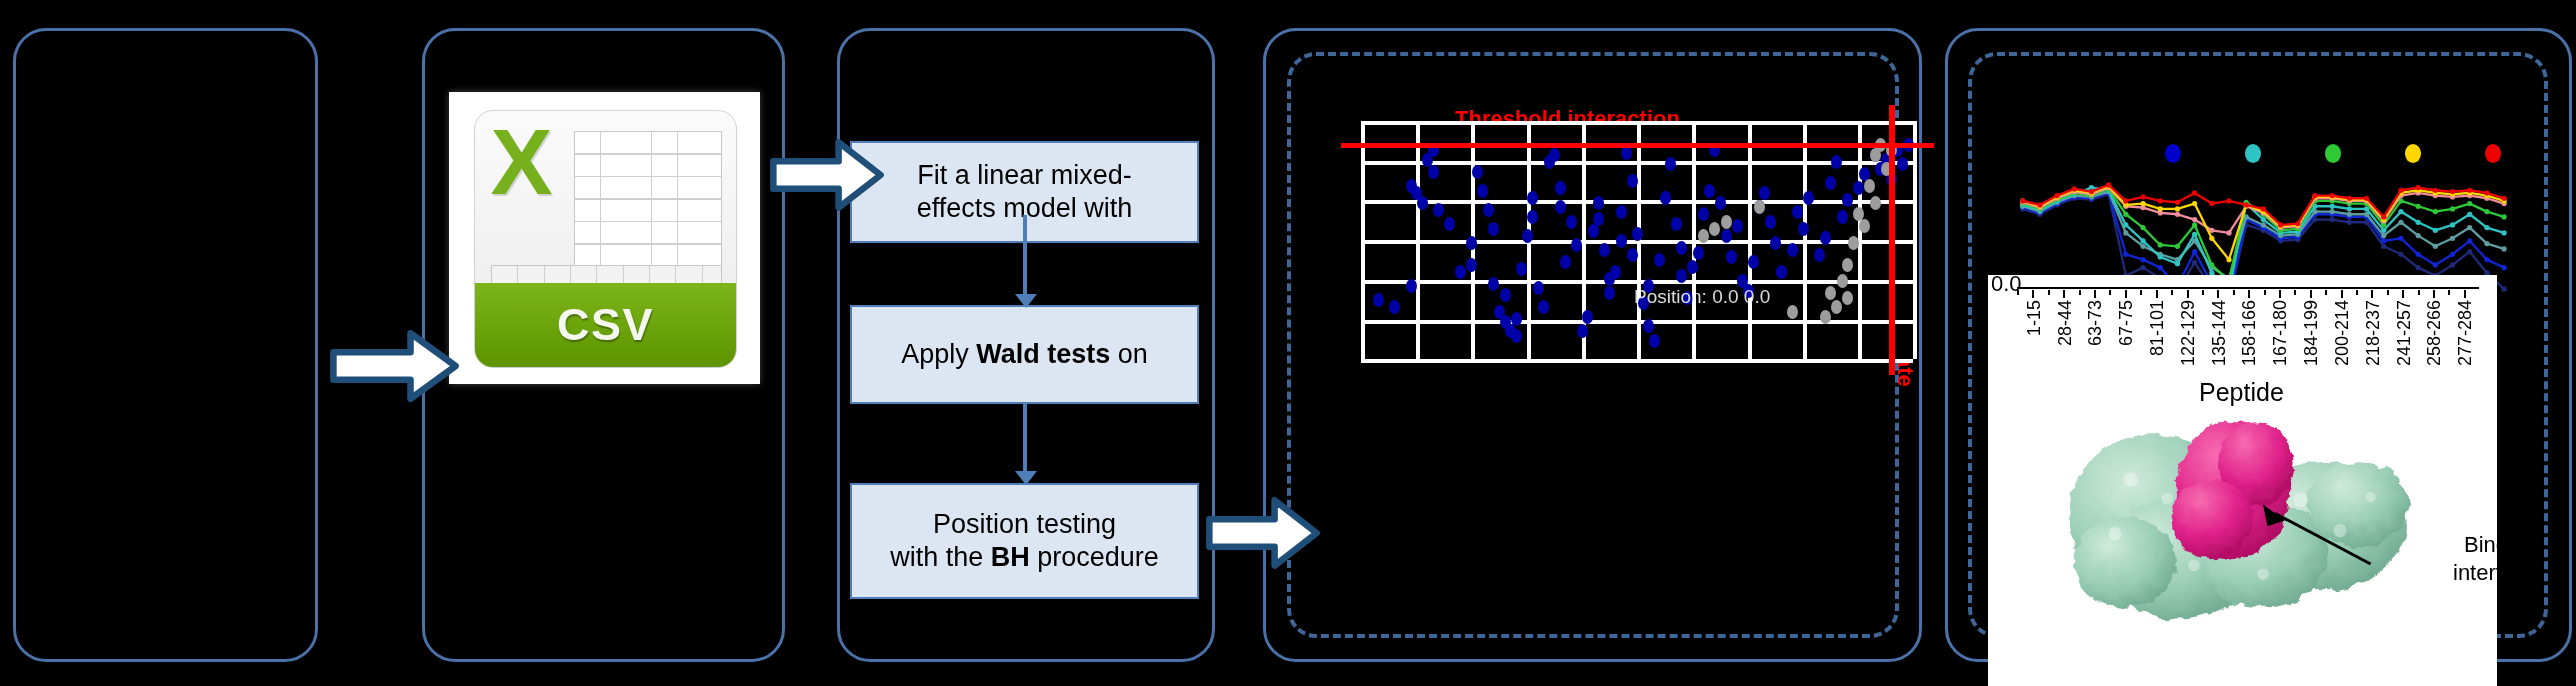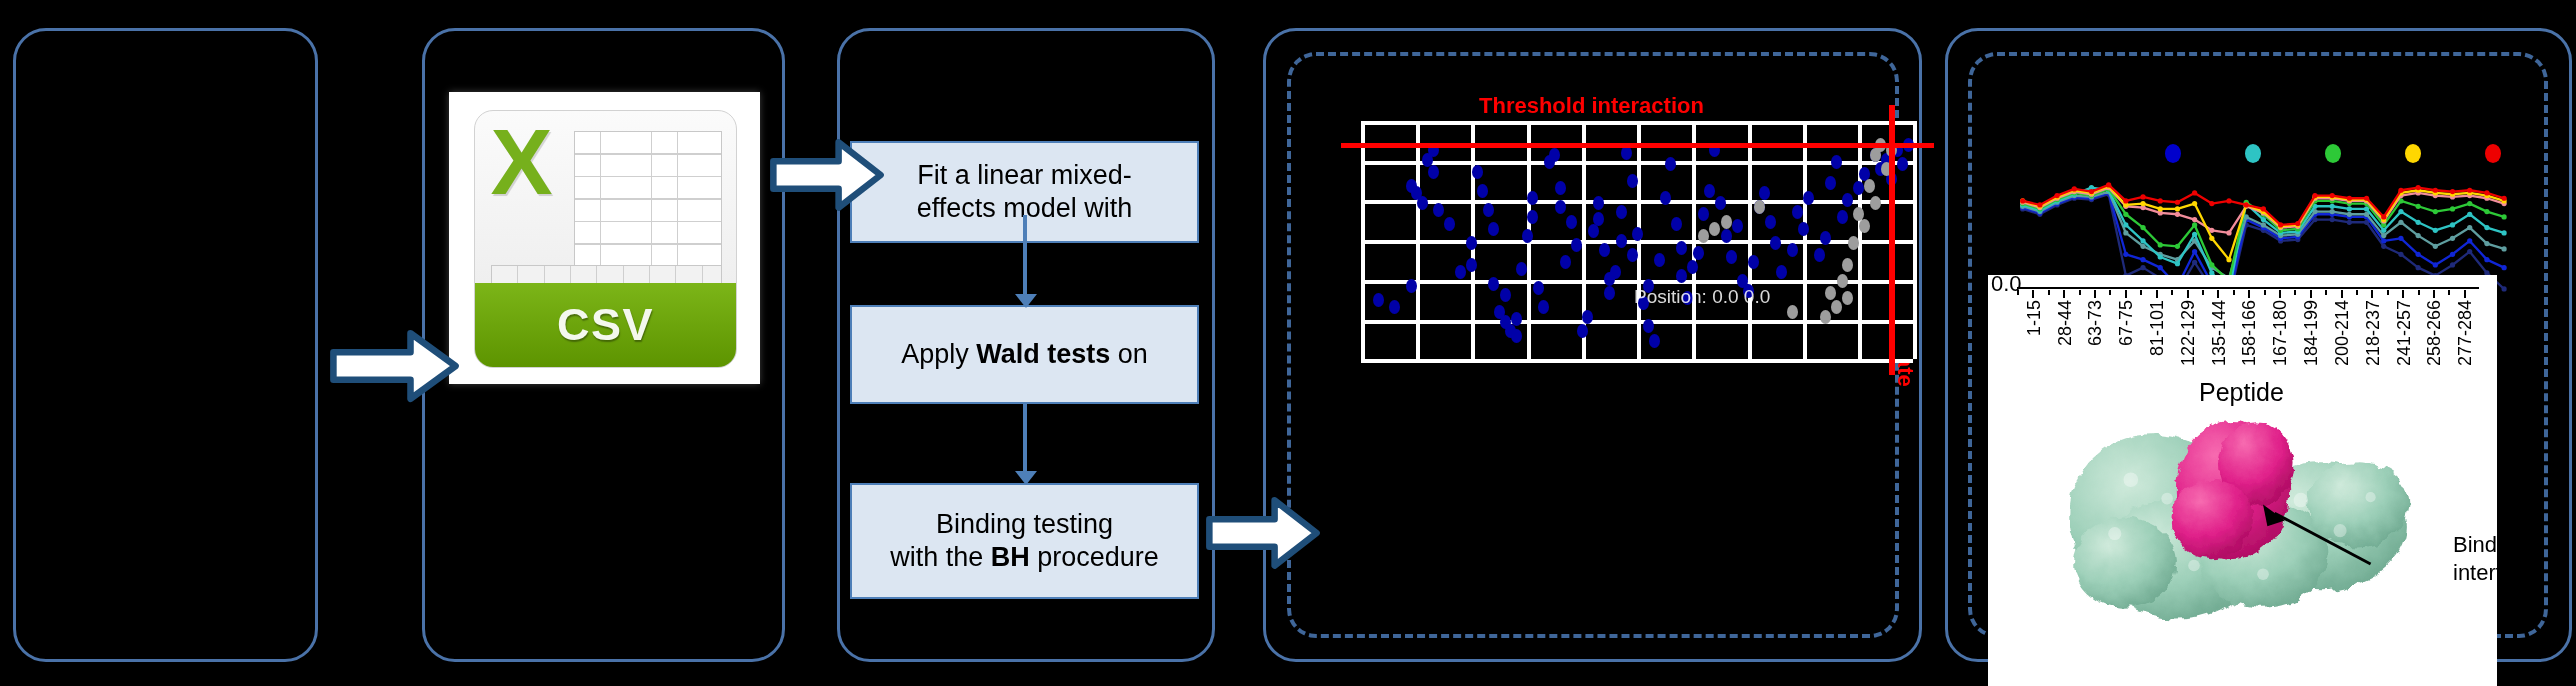--- a/index.html
+++ b/index.html
@@ -182,39 +182,39 @@
       <span>Apply </span><b>Wald tests</b><span> on</span>
     </div>
   </div>
 </div>
 
 <div class="connector" style="left:1023px;top:404px;height:70px;"></div>
 <div class="connector-head" style="left:1015px;top:471px;"></div>
 
 <div class="pbox" style="left:850px;top:483px;width:349px;height:116px;">
   <div>
-    <div>Binding testing</div>
+    <div>Position testing</div>
     <div>
       <span>with the </span><b>BH</b><span> procedure</span>
     </div>
   </div>
 </div>
 
 <div class="blockarrow" style="left:1205px;top:493px;width:116px;height:80px;">
   <svg width="116" height="80" viewBox="0 0 160 110">
     <polygon points="6,36 96,36 96,10 154,55 96,100 96,74 6,74" fill="#ffffff" stroke="#1f4e79" stroke-width="9" stroke-linejoin="round"></polygon>
   </svg>
 </div>
 
 <div class="stage" style="left:1263px;top:28px;width:659px;height:634px;"></div>
 <div class="stage-inner-dash" style="left:1287px;top:52px;width:612px;height:586px;"></div>
 
 <div class="scatter-wrap" style="left:1263px;top:28px;width:659px;height:634px;">
 
-  <div class="scatter-title" style="left:192px;top:65px;margin-left:24px;">Threshold interaction</div>
+  <div class="scatter-title" style="left:192px;top:78px;">Threshold interaction</div>
 
   <div class="scatter-vtitle" style="left:629px;top:195px;">Threshold state</div>
 
   <div class="grid-area" id="scatter-area" style="left:98px;top:93px;width:552px;height:238px;">
       <div class="gl" style="left: 0px; top: 0px; width: 3.6px; height: 238px;"></div>
       <div class="gl" style="left: 55px; top: 0px; width: 3.6px; height: 238px;"></div>
       <div class="gl" style="left: 110px; top: 0px; width: 3.6px; height: 238px;"></div>
       <div class="gl" style="left: 166px; top: 0px; width: 3.6px; height: 238px;"></div>
       <div class="gl" style="left: 221px; top: 0px; width: 3.6px; height: 238px;"></div>
       <div class="gl" style="left: 276px; top: 0px; width: 3.6px; height: 238px;"></div>
@@ -605,21 +605,21 @@
     </svg>
 </div>
 <div id="legend-row" style="position:absolute;left:2152px;top:138px;width:334px;height:29px;">
     <div class="legdot" style="background: rgb(0, 0, 204); width: 16px; height: 19px; position: absolute; left: 13px; top: 5.8px;"></div>
     <div class="legdot" style="background: rgb(46, 196, 196); width: 16px; height: 19px; position: absolute; left: 93px; top: 5.8px;"></div>
     <div class="legdot" style="background: rgb(45, 201, 55); width: 16px; height: 19px; position: absolute; left: 173px; top: 5.8px;"></div>
     <div class="legdot" style="background: rgb(255, 215, 0); width: 16px; height: 19px; position: absolute; left: 253px; top: 5.8px;"></div>
     <div class="legdot" style="background: rgb(238, 0, 0); width: 16px; height: 19px; position: absolute; left: 333px; top: 5.8px;"></div>
   </div>
 
-<div class="white-card" style="left:1988px;top:275px;width:509px;height:412px;">
+<div class="white-card" style="left:1988px;top:275px;width:509px;height:412px;text-align:right;">
 
   <div class="axis-line" style="left:29px;top:11.6px;width:462px;height:2.9px;"></div>
   <div id="tick-row" style="position:absolute;left:29px;top:14.5px;width:462px;height:10.2px;">
       <div class="tick" style="left: 15.4px;"></div>
       <div class="tick" style="left: 46px;"></div>
       <div class="tick" style="left: 77px;"></div>
       <div class="tick" style="left: 108px;"></div>
       <div class="tick" style="left: 139px;"></div>
       <div class="tick" style="left: 170px;"></div>
       <div class="tick" style="left: 200px;"></div>

